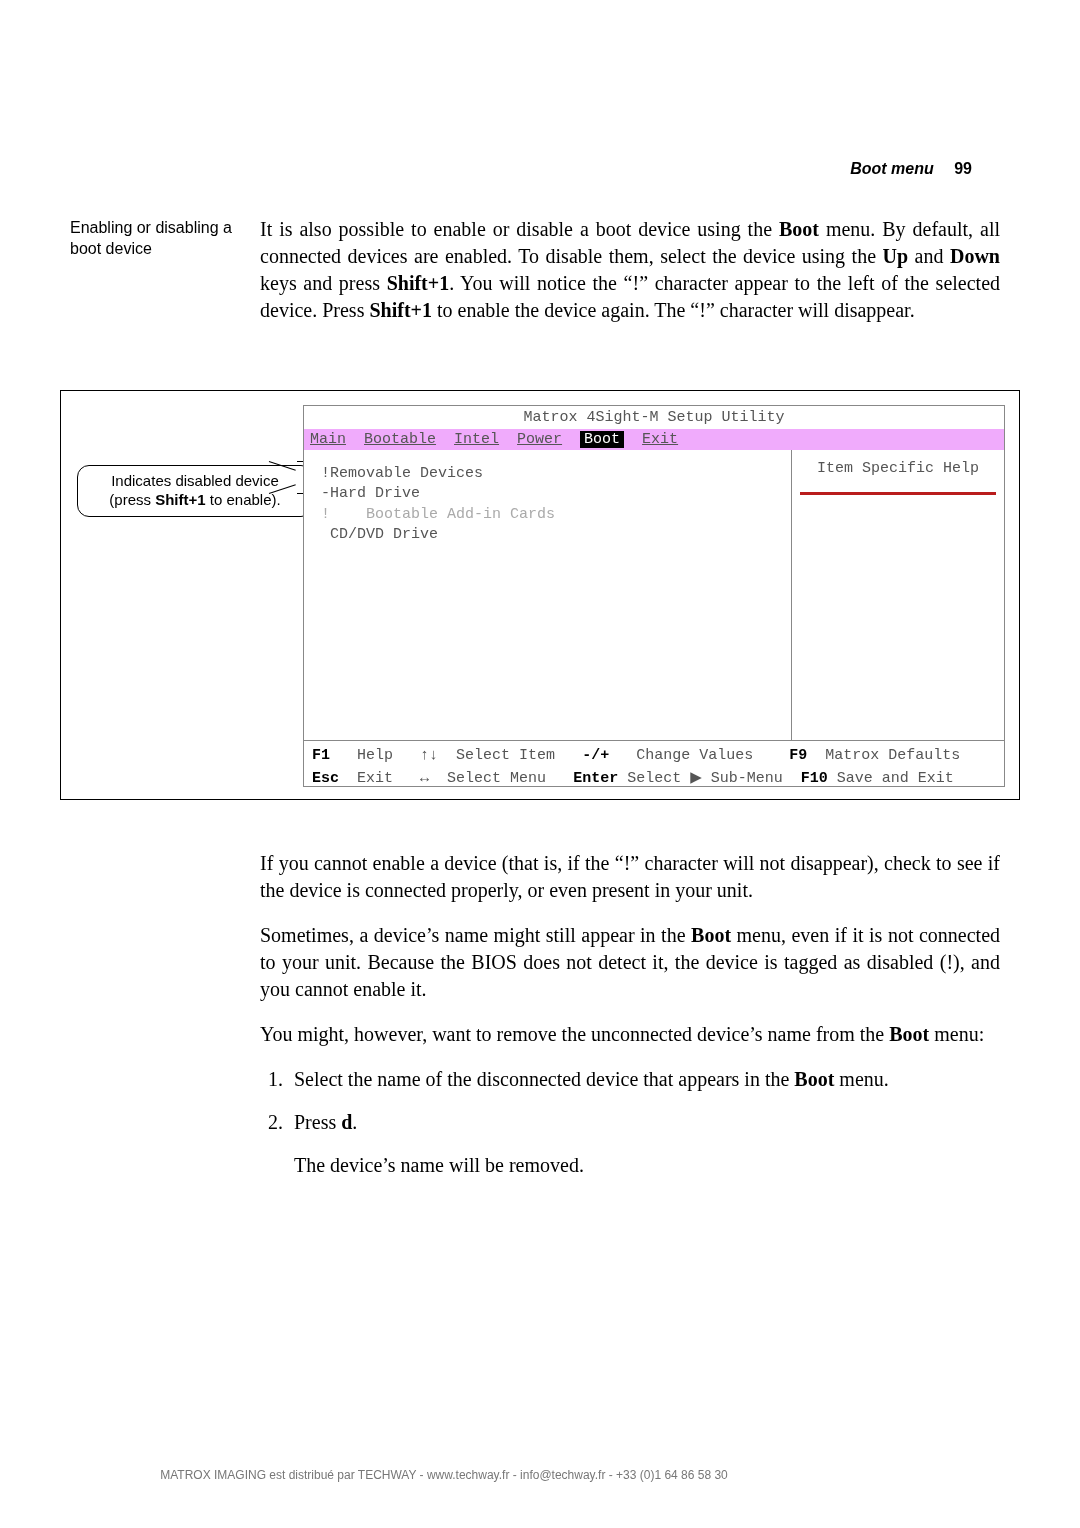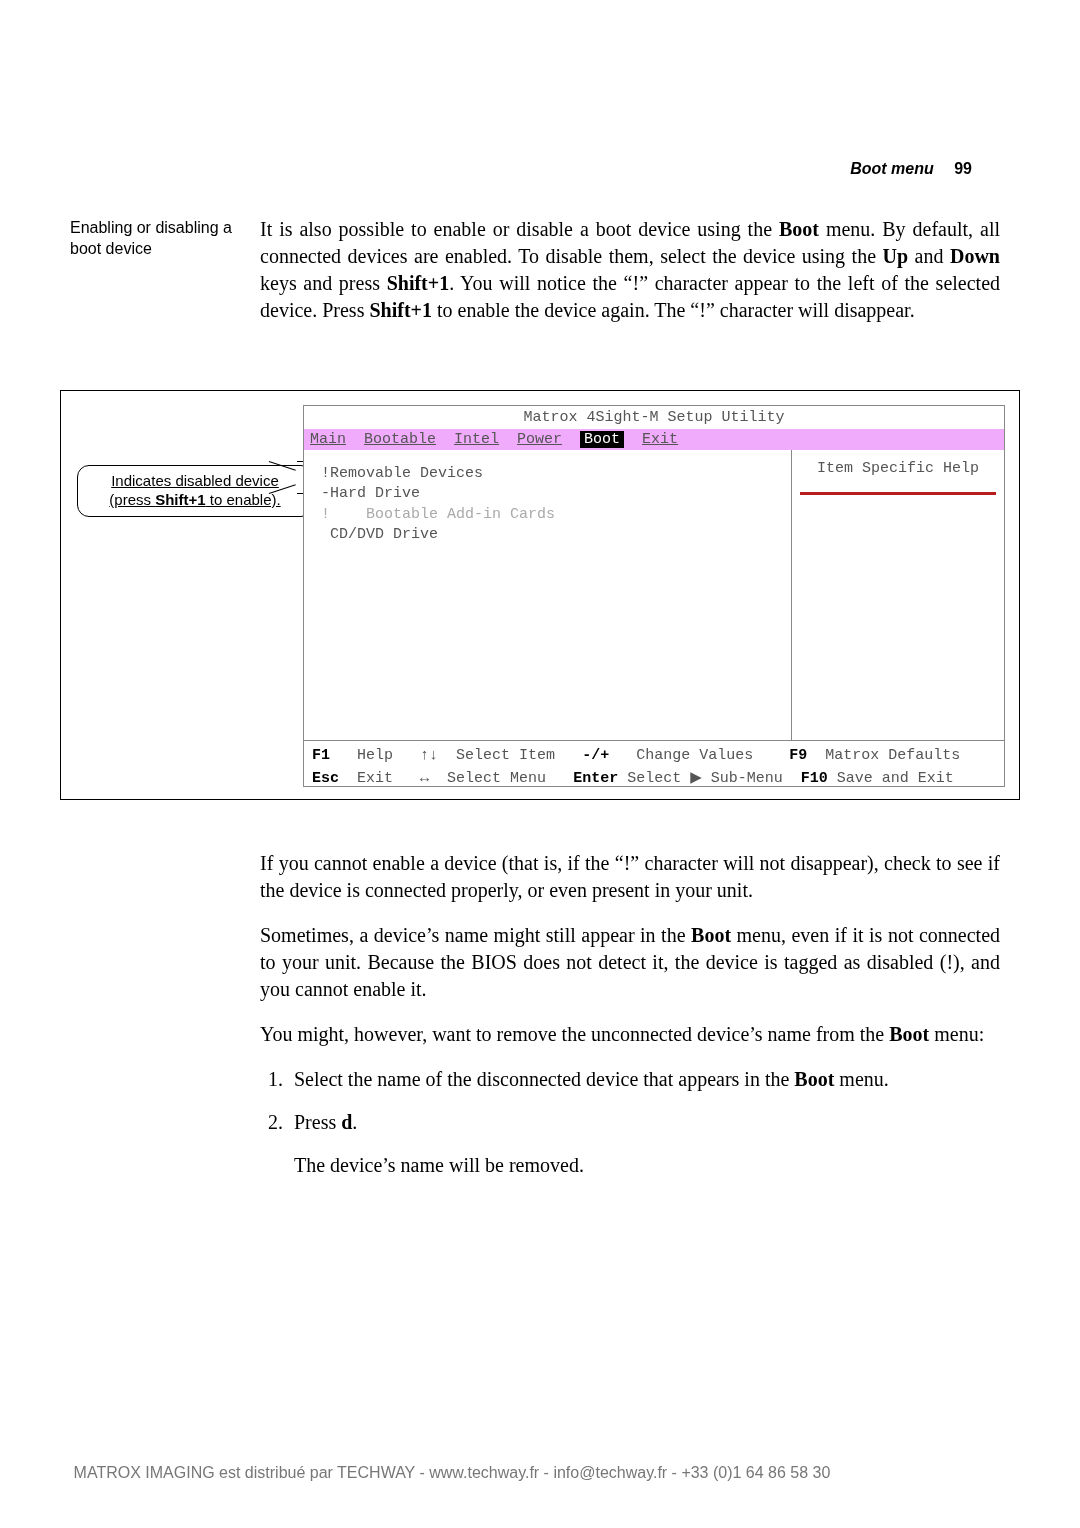--- a/index.html
+++ b/index.html
@@ -144,21 +144,20 @@
     width: 218px;
     border: 1px solid #000;
     border-radius: 12px;
     padding: 6px 8px;
     font-family: Arial, Helvetica, sans-serif;
     font-size: 15px;
     text-align: center;
     background: #fff;
     color: #000;
     line-height: 1.25;
-    text-decoration: underline;
   }
   .leader1, .leader2 {
     position: absolute;
     background: #000;
   }
   .leader1 { 
     left: 236px; top: 70px; width: 28px; height: 1px;
   }
   .leader1::after{
     content:""; position:absolute; right:-1px; top:-3px;
@@ -180,23 +179,22 @@
     transform-origin:left center; transform:rotate(-18deg);
   }
 
   .foot-dist {
     position: absolute;
     left: 0;
     width: 888px;
     bottom: 46px;
     text-align: center;
     font-family: Arial, Helvetica, sans-serif;
-    font-size: 16px;
+    font-size: 12px;
     color: #777;
-    margin-left: 8px;
   }
 </style>
 </head>
 <body>
 
 <div class="page">
 
   <div class="running-head">
     <span>Boot menu</span>
     <span class="pg">99</span>

